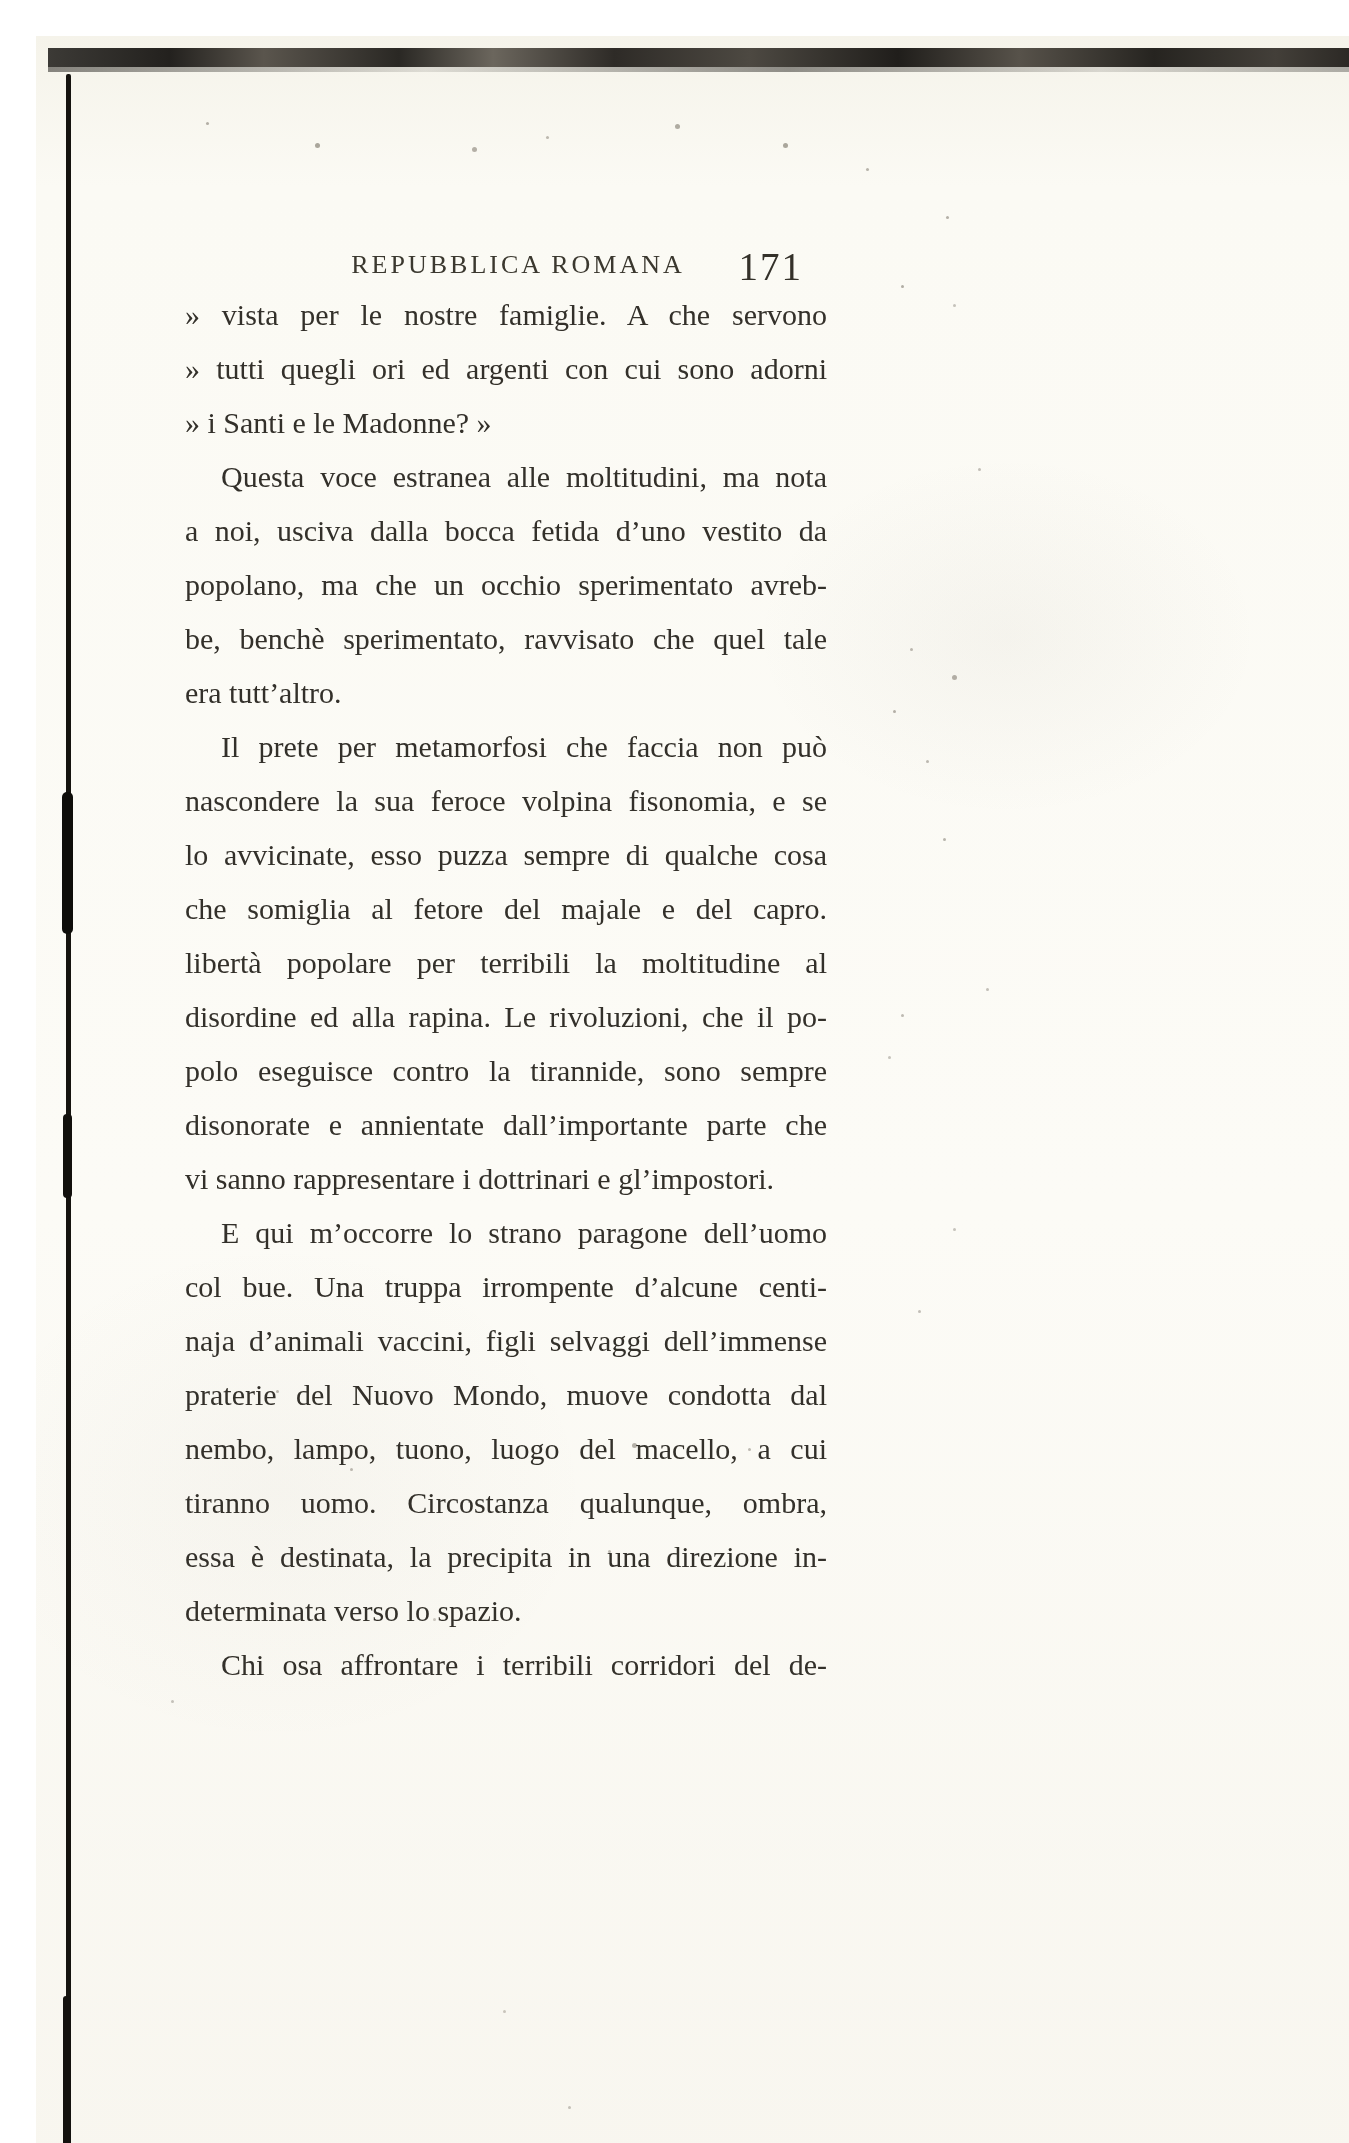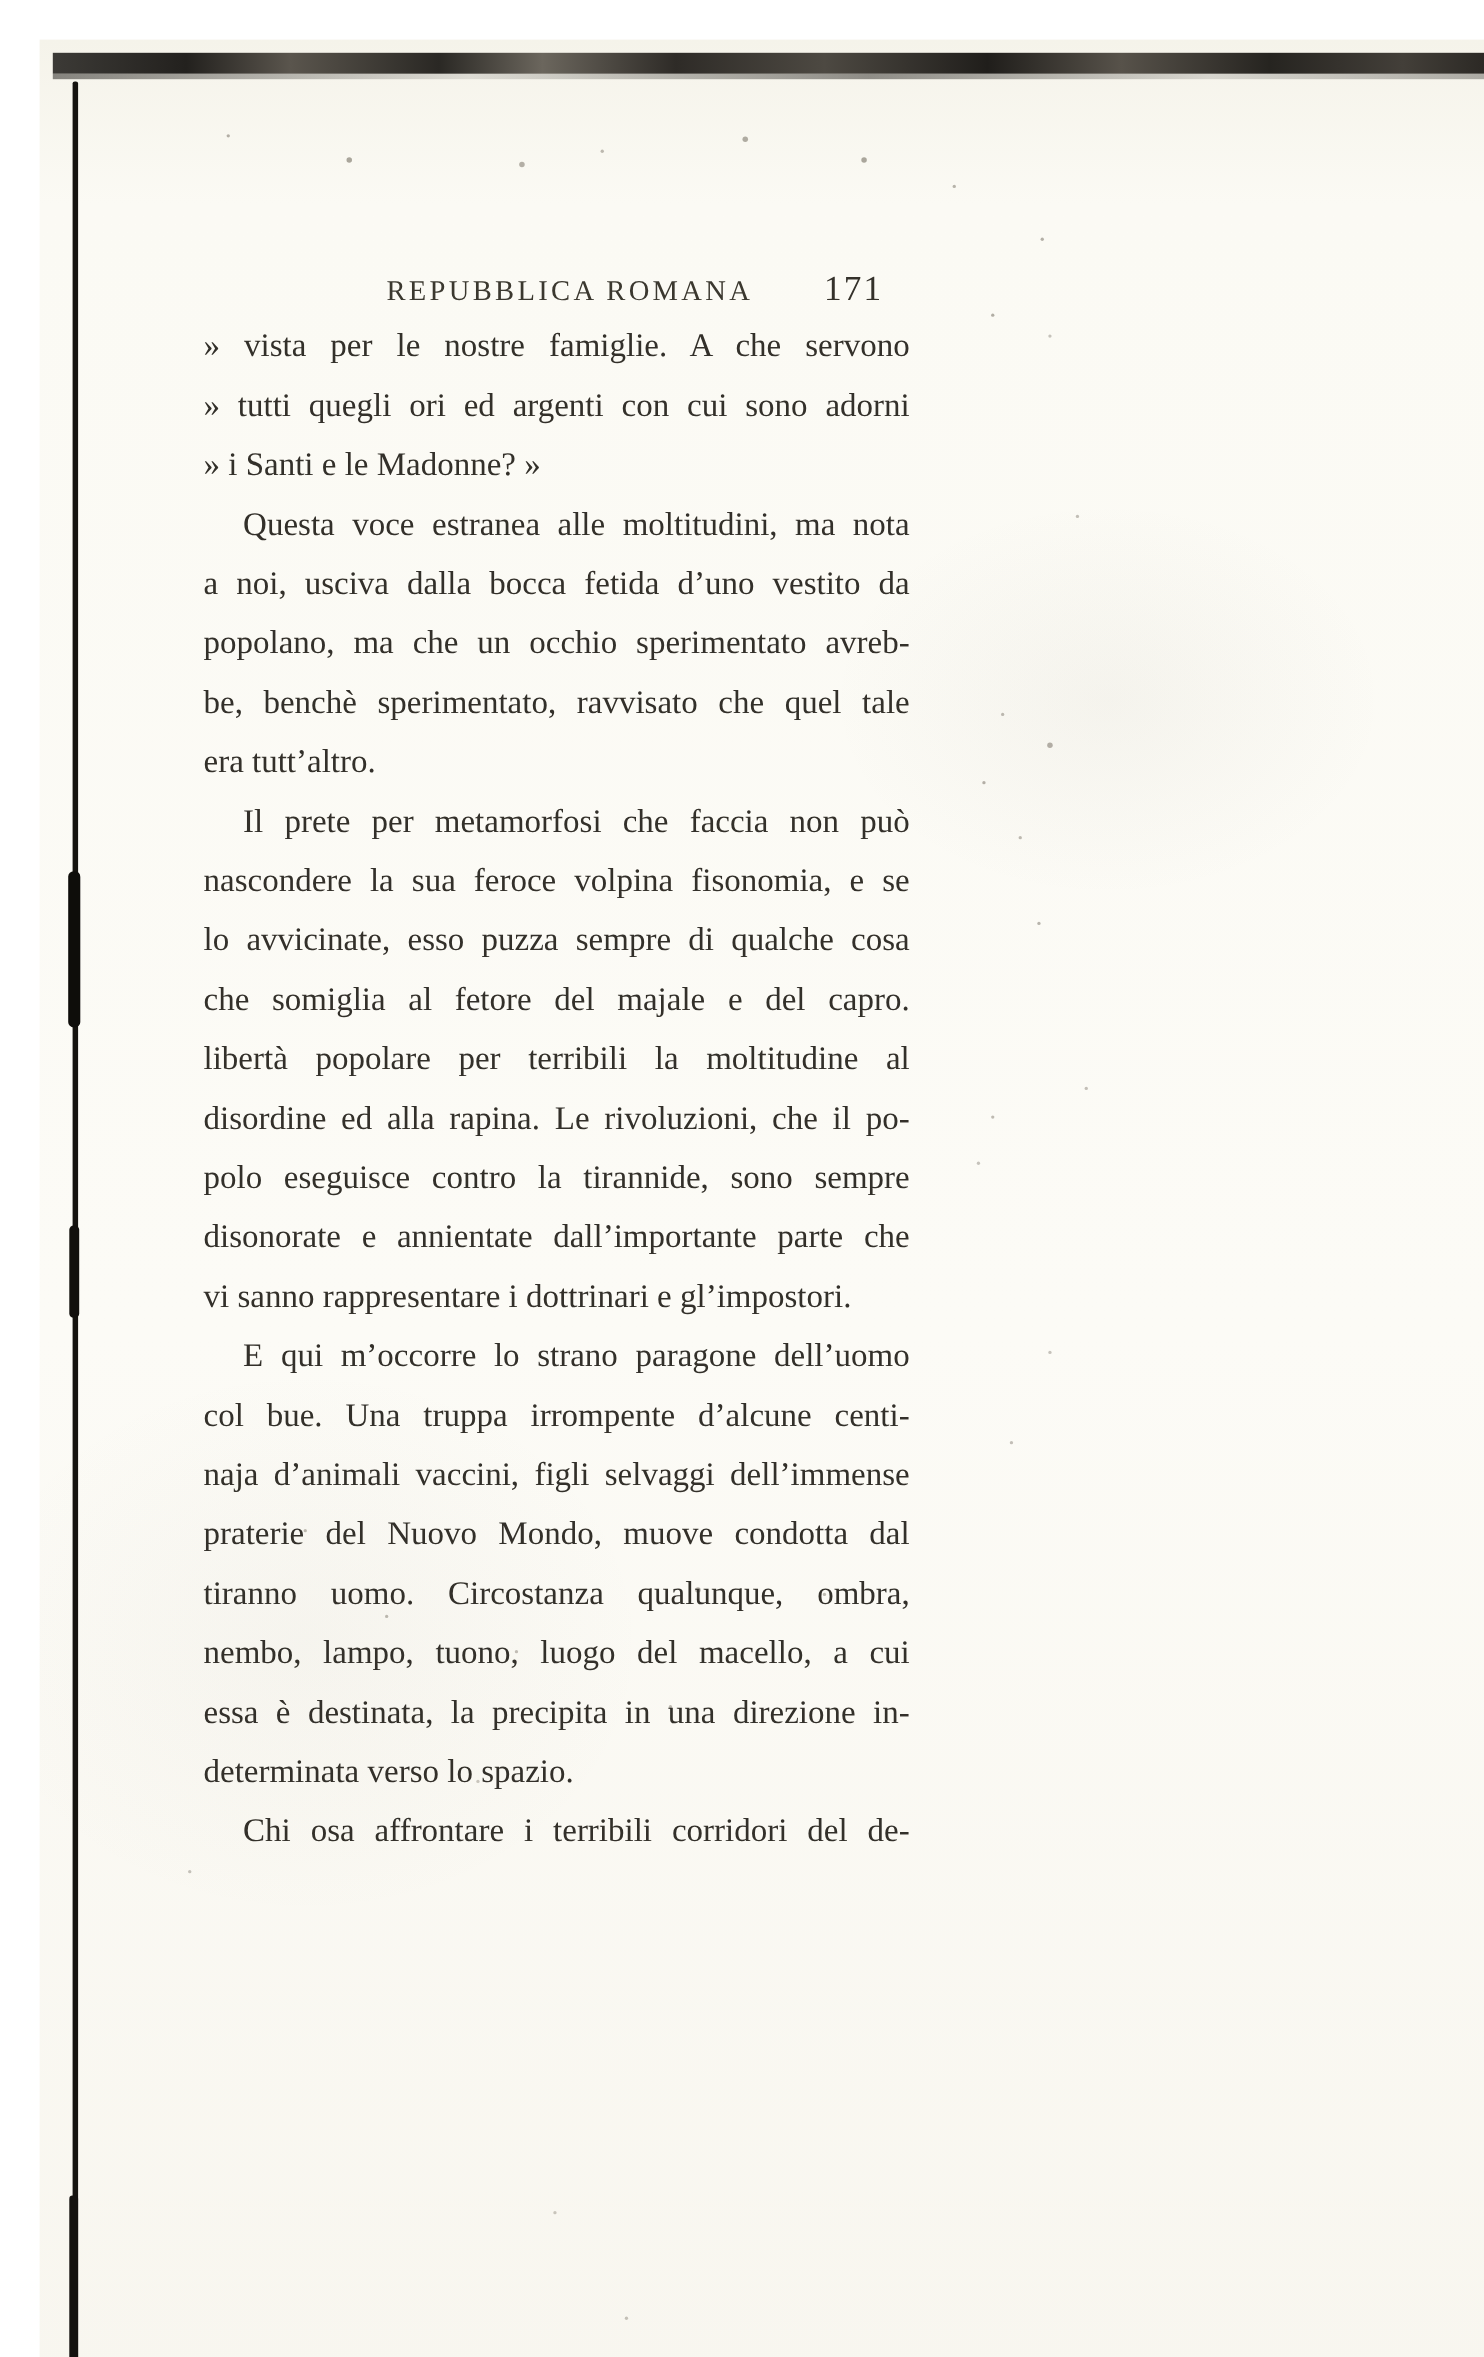--- a/index.html
+++ b/index.html
@@ -80,21 +80,21 @@
   
   .text-block { position:absolute; left:113px; top:170px; width:690px; }
 
   .header { position:relative; height:52px; }
   .header .title {
     position:absolute; left:50%; top:8px; transform:translateX(-50%);
     font-size:26px; letter-spacing:3px; color:#3b382f; white-space:nowrap;
   }
   .header .pagenum {
     position:absolute; right:24px; top:2px;
-    font-size:32px; letter-spacing:2px; color:#34312a;
+    font-size:39px; letter-spacing:2px; color:#34312a;
   }
 
   .line {
     font-size:30px; line-height:42px;
     text-align:justify; text-align-last:justify;
     color:#33302a;
   }
   .line.last   { text-align-last:left; }
   .line.indent { text-indent:36px; }
 </style>
@@ -144,22 +144,22 @@
       <div class="line">polo eseguisce contro la tirannide, sono sempre</div>
       <div class="line">disonorate e annientate dall’importante parte che</div>
       <div class="line last">vi sanno rappresentare i dottrinari e gl’impostori.</div>
     </div>
 
     <div class="para">
       <div class="line indent">E qui m’occorre lo strano paragone dell’uomo</div>
       <div class="line">col bue. Una truppa irrompente d’alcune centi-</div>
       <div class="line">naja d’animali vaccini, figli selvaggi dell’immense</div>
       <div class="line">praterie del Nuovo Mondo, muove condotta dal</div>
+      <div class="line">nembo, lampo, tuono, luogo del macello, a cui</div>
       <div class="line">tiranno uomo. Circostanza qualunque, ombra,</div>
-      <div class="line">nembo, lampo, tuono, luogo del macello, a cui</div>
       <div class="line">essa è destinata, la precipita in una direzione in-</div>
       <div class="line last">determinata verso lo spazio.</div>
     </div>
 
     <div class="para">
       <div class="line indent">Chi osa affrontare i terribili corridori del de-</div>
     </div>
 
   </div>
 </div>

